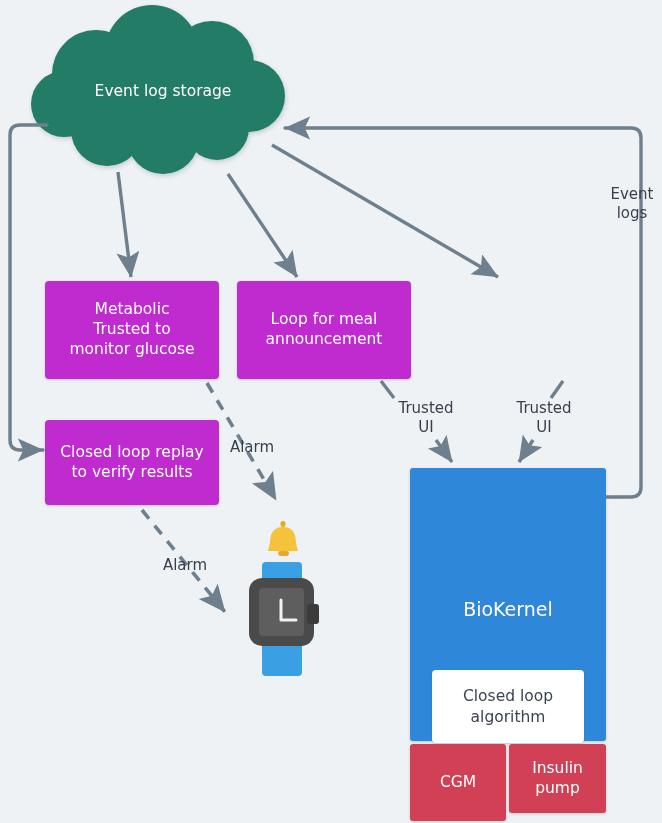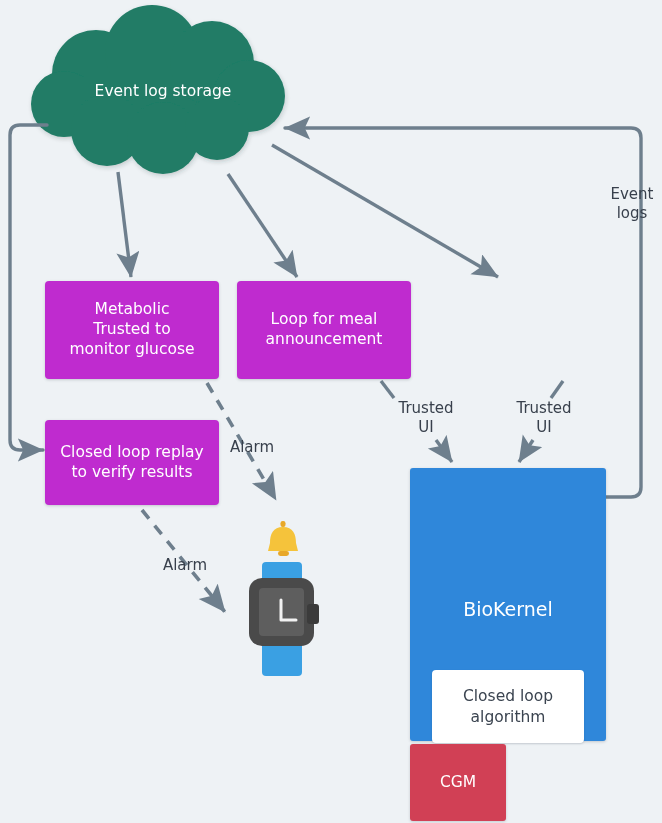--- a/index.html
+++ b/index.html
@@ -185,20 +185,24 @@
     <div class="algo" style="left:22px; top:184px; width:152px; height:73px;margin-top:18px;">
       <span style="white-space:pre-line;">Closed loop
 algorithm</span>
     </div>
   </div>
 
   <div class="node device" style="left:410px; top:744px; width:96px; height:77px;">
     <span style="white-space:pre-line;">CGM</span>
   </div>
 
+  <div class="node device" style="left:509px; top:744px; width:97px; height:69px;">
+    <span style="white-space:pre-line;">Insulin
+pump</span>
+  </div>
 
   <div class="edge-label" style="left:604px; top:185px; width:56px;">Event
 logs</div>
 
   <div class="edge-label" style="left:390px; top:399px; width:72px;">Trusted
 UI</div>
 
   <div class="edge-label" style="left:508px; top:399px; width:72px;">Trusted
 UI</div>
 

